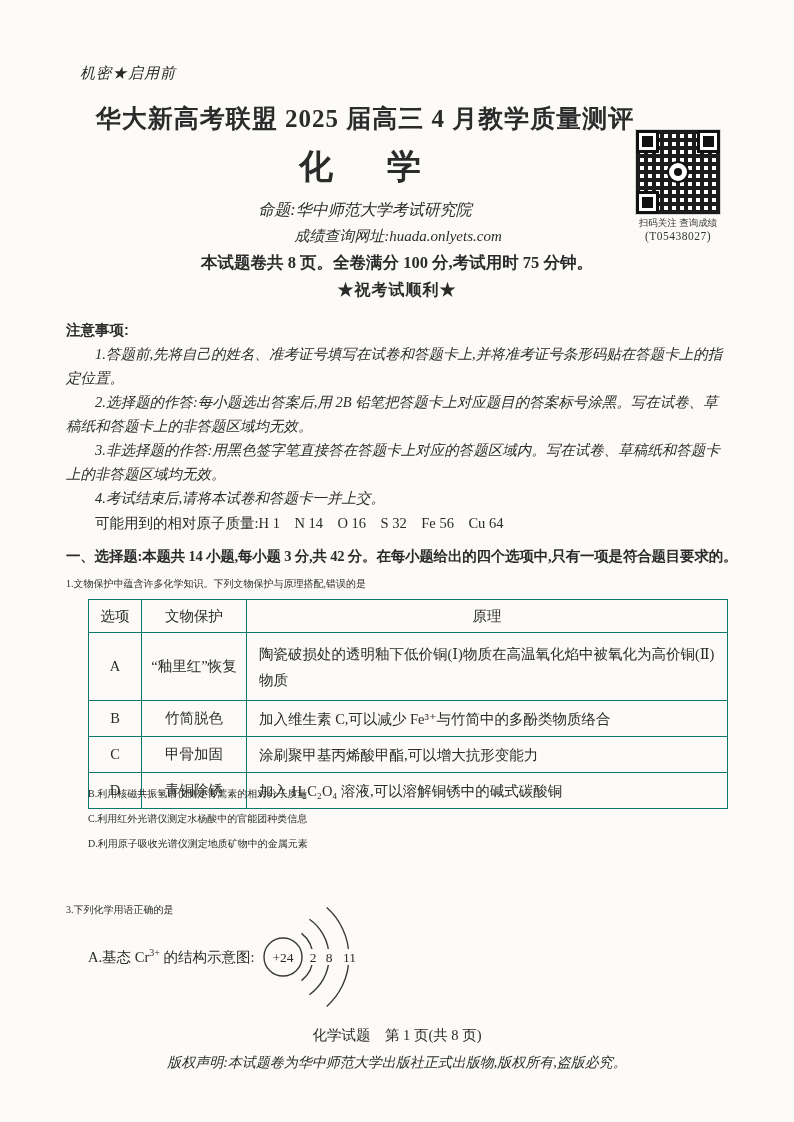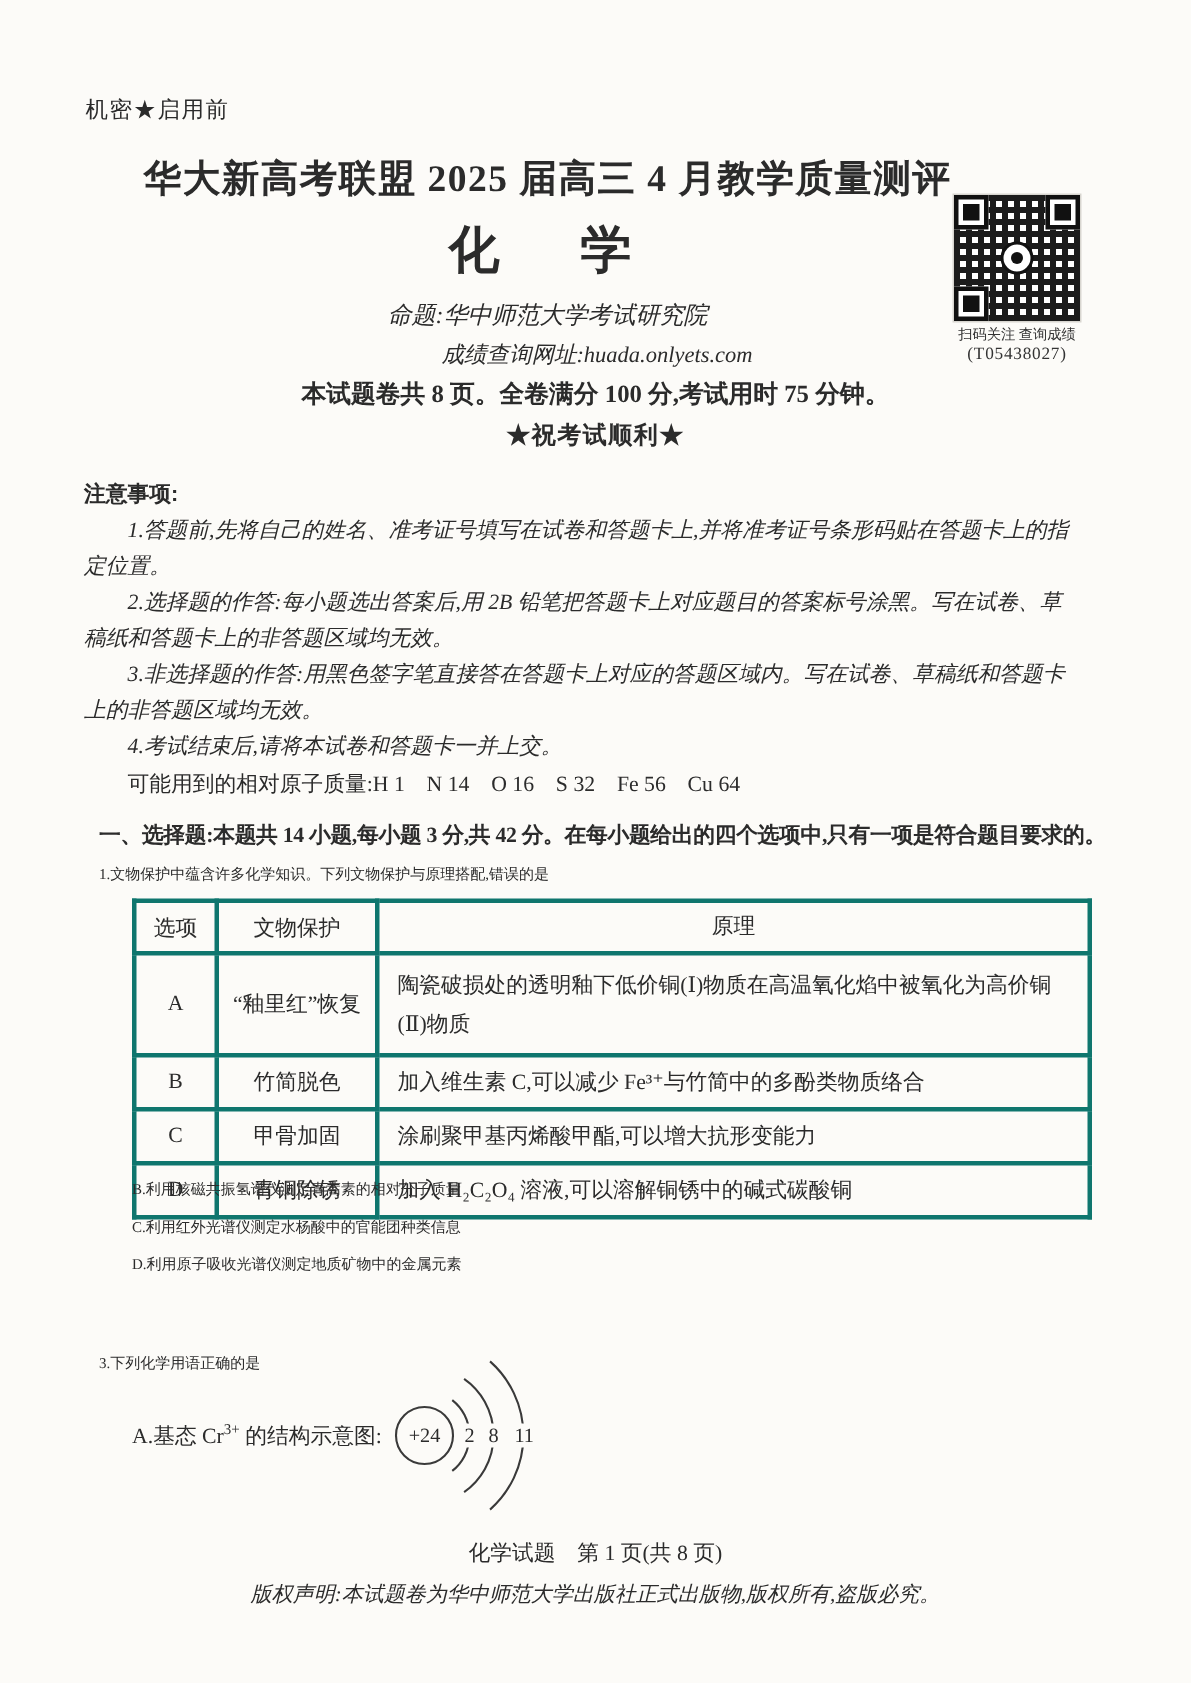--- a/index.html
+++ b/index.html
@@ -8,21 +8,21 @@
     background:#fcfbf8;
     font-family:"Liberation Serif","DejaVu Serif",serif;
     color:#2b2b2b;
     position:relative;
     overflow:hidden;
   }
   .abs{position:absolute;}
   .center-band{left:0;width:730px;text-align:center;}
   .full-center{left:0;width:794px;text-align:center;}
 
-  .secrecy{top:64px;left:57px;font-size:15px;letter-spacing:1px;}
+  .secrecy{top:64px;left:80px;font-size:15px;letter-spacing:1px;font-style:italic;}
 
   .main-title{top:102px;font-size:25px;font-weight:bold;letter-spacing:1px;}
   .subject-title{top:144px;font-size:34px;font-weight:bold;letter-spacing:10px;}
 
   .qr-block{top:130px;right:62px;width:108px;text-align:center;}
   .qr-box{
     width:84px;height:84px;margin:0 auto;position:relative;
     background:
       repeating-linear-gradient(0deg,#1c1c1c 0 4px,transparent 4px 8px),
       repeating-linear-gradient(90deg,#1c1c1c 0 4px,#fff 4px 8px);
@@ -36,32 +36,32 @@
   .qr-center::after{content:"";position:absolute;left:5px;top:5px;width:8px;height:8px;border-radius:50%;background:#111;}
   .qr-cap1{font-size:9.5px;margin-top:3px;color:#333;}
   .qr-cap2{font-size:11.5px;color:#333;letter-spacing:.5px;}
 
   .proposer{top:200px;font-size:16px;font-style:italic;}
   .query-line{top:227px;left:66px;width:664px;display:flex;justify-content:center;gap:38px;
     font-size:15px;font-style:italic;white-space:nowrap;}
   .paper-info{top:252px;font-size:16.5px;font-weight:bold;}
   .exam-wish{top:280px;font-size:16px;font-weight:bold;letter-spacing:1px;}
 
-  .notes{top:318px;left:56px;width:666px;font-size:14.5px;line-height:24px;}
+  .notes{top:318px;left:66px;width:666px;font-size:14.5px;line-height:24px;}
   .notes-title{font-weight:bold;font-family:"Liberation Sans","DejaVu Sans",sans-serif;font-size:14.5px;}
   .notes p{margin:0;text-indent:2em;font-style:italic;}
   .notes p.masses{font-style:normal;margin-top:1px;}
 
   .section-header{top:547px;left:66px;width:700px;font-weight:bold;font-size:14.5px;
     white-space:nowrap;letter-spacing:-.2px;}
   .stem{font-size:10px;line-height:24px;}
   .q1-stem{top:572px;left:66px;width:672px;}
 
   table.q1{top:599px;left:88px;width:640px;border-collapse:collapse;font-size:14.5px;}
-  table.q1 th,table.q1 td{border:3px solid #0f766e;padding:2px 6px;font-weight:normal;}
+  table.q1 th,table.q1 td{border:1px solid #0f766e;padding:2px 6px;font-weight:normal;}
   table.q1 .c-opt{width:40px;text-align:center;}
   table.q1 .c-prot{width:92px;text-align:center;}
   table.q1 .c-prin{text-align:left;padding:3px 12px;line-height:26px;}
   table.q1 tr.hdr{height:30px;} table.q1 tr.hdr th{text-align:center;}
   table.q1 tr.rA{height:68px;}
   table.q1 tr.rB,table.q1 tr.rC,table.q1 tr.rD{height:36px;}
 
   .q2{top:781px;left:66px;width:672px;}
   .q2 .opt,.q3 .opt{margin-left:22px;line-height:25.5px;}
   .q2 .stem{line-height:25px;}

